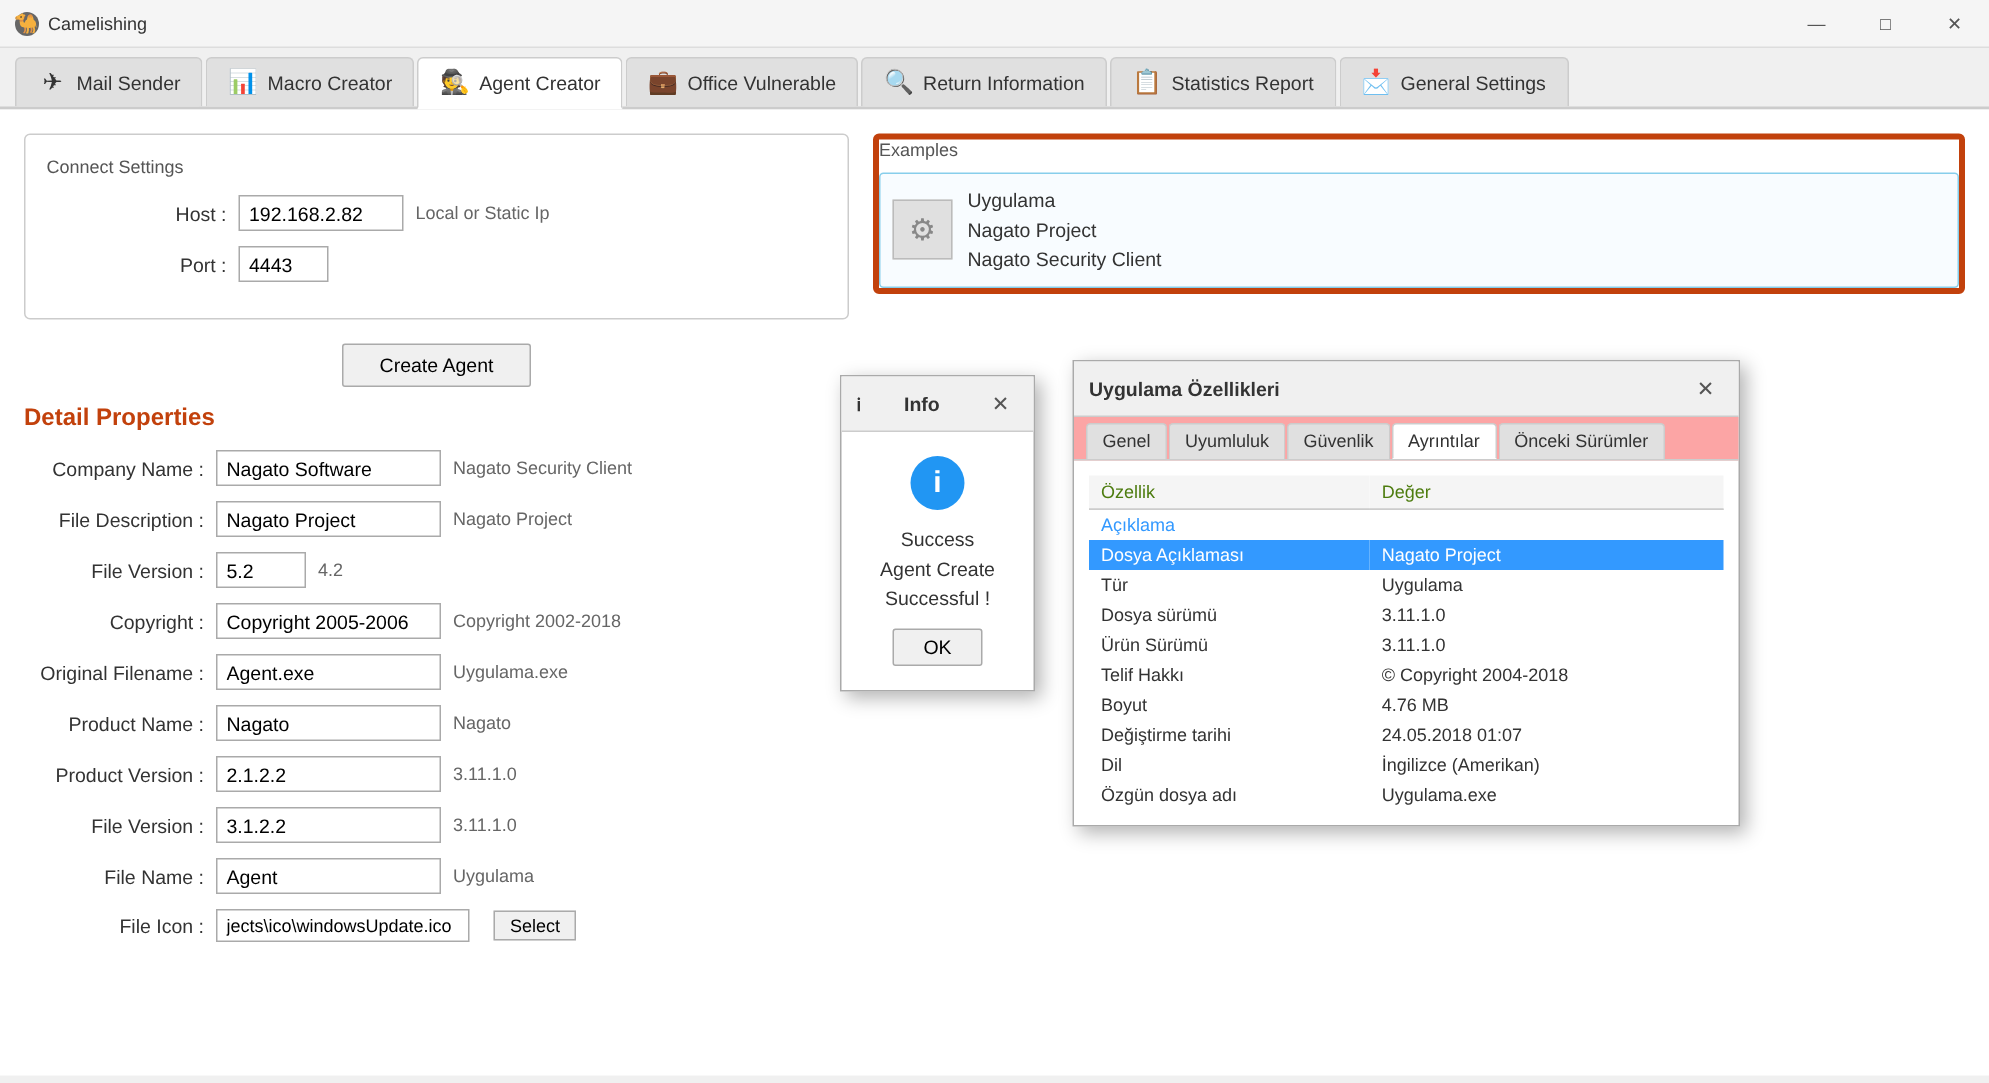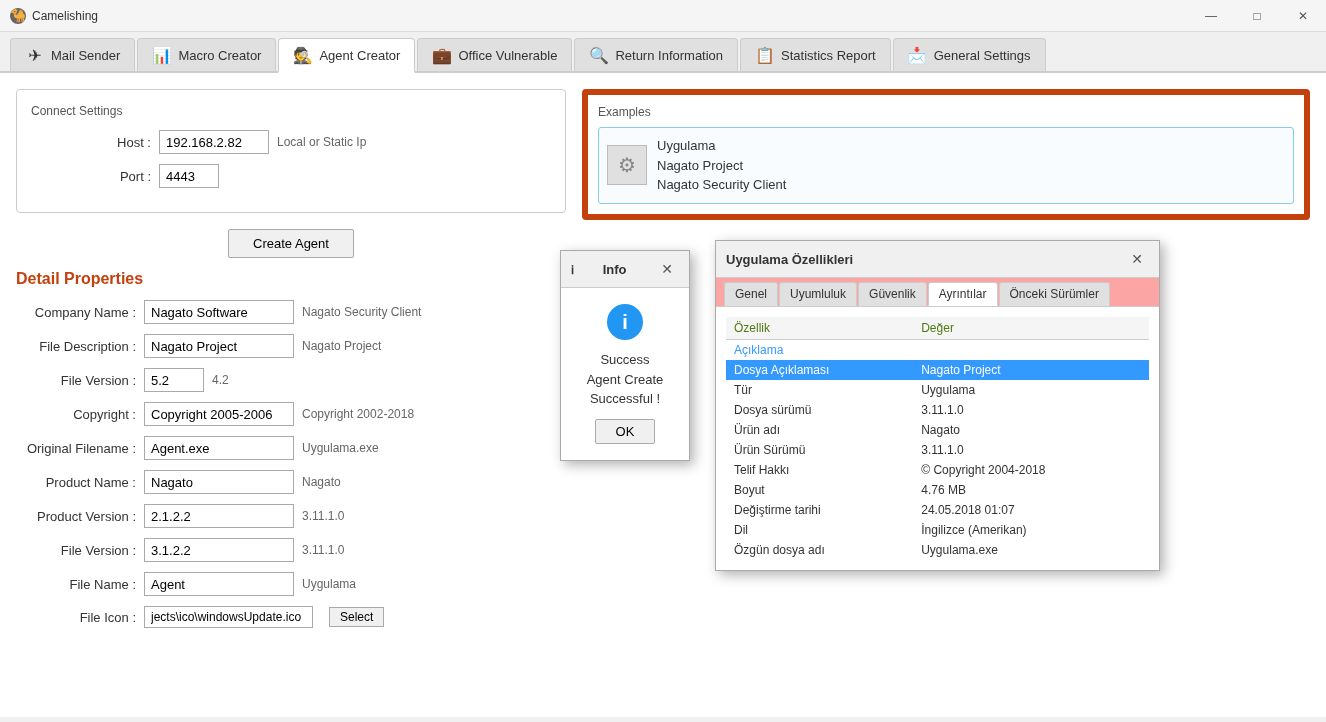--- a/index.html
+++ b/index.html
@@ -155,23 +155,22 @@
       font-weight: bold;
       margin-bottom: 12px;
       color: #c2410c;
     }
 
     .right-panel {
       flex: 1;
     }
 
     .examples-box {
-      border: 6px solid #c2410c;
+      border: 4px solid #c2410c;
       border-radius: 4px;
-      padding: 10px;
       margin-bottom: 10px;
     }
     .examples-title {
       font-size: 12px;
       color: #555;
       margin-bottom: 8px;
     }
     .example-item {
       display: flex;
       align-items: center;
@@ -518,24 +517,20 @@
             </tr>
             <tr>
               <td>Tür</td>
               <td>Uygulama</td>
             </tr>
             <tr>
               <td>Dosya sürümü</td>
               <td>3.11.1.0</td>
             </tr>
             <tr>
-              <td>Ürün adı</td>
-              <td>Nagato</td>
-            </tr>
-            <tr>
               <td>Ürün Sürümü</td>
               <td>3.11.1.0</td>
             </tr>
             <tr>
               <td>Telif Hakkı</td>
               <td>© Copyright 2004-2018</td>
             </tr>
             <tr>
               <td>Boyut</td>
               <td>4.76 MB</td>

